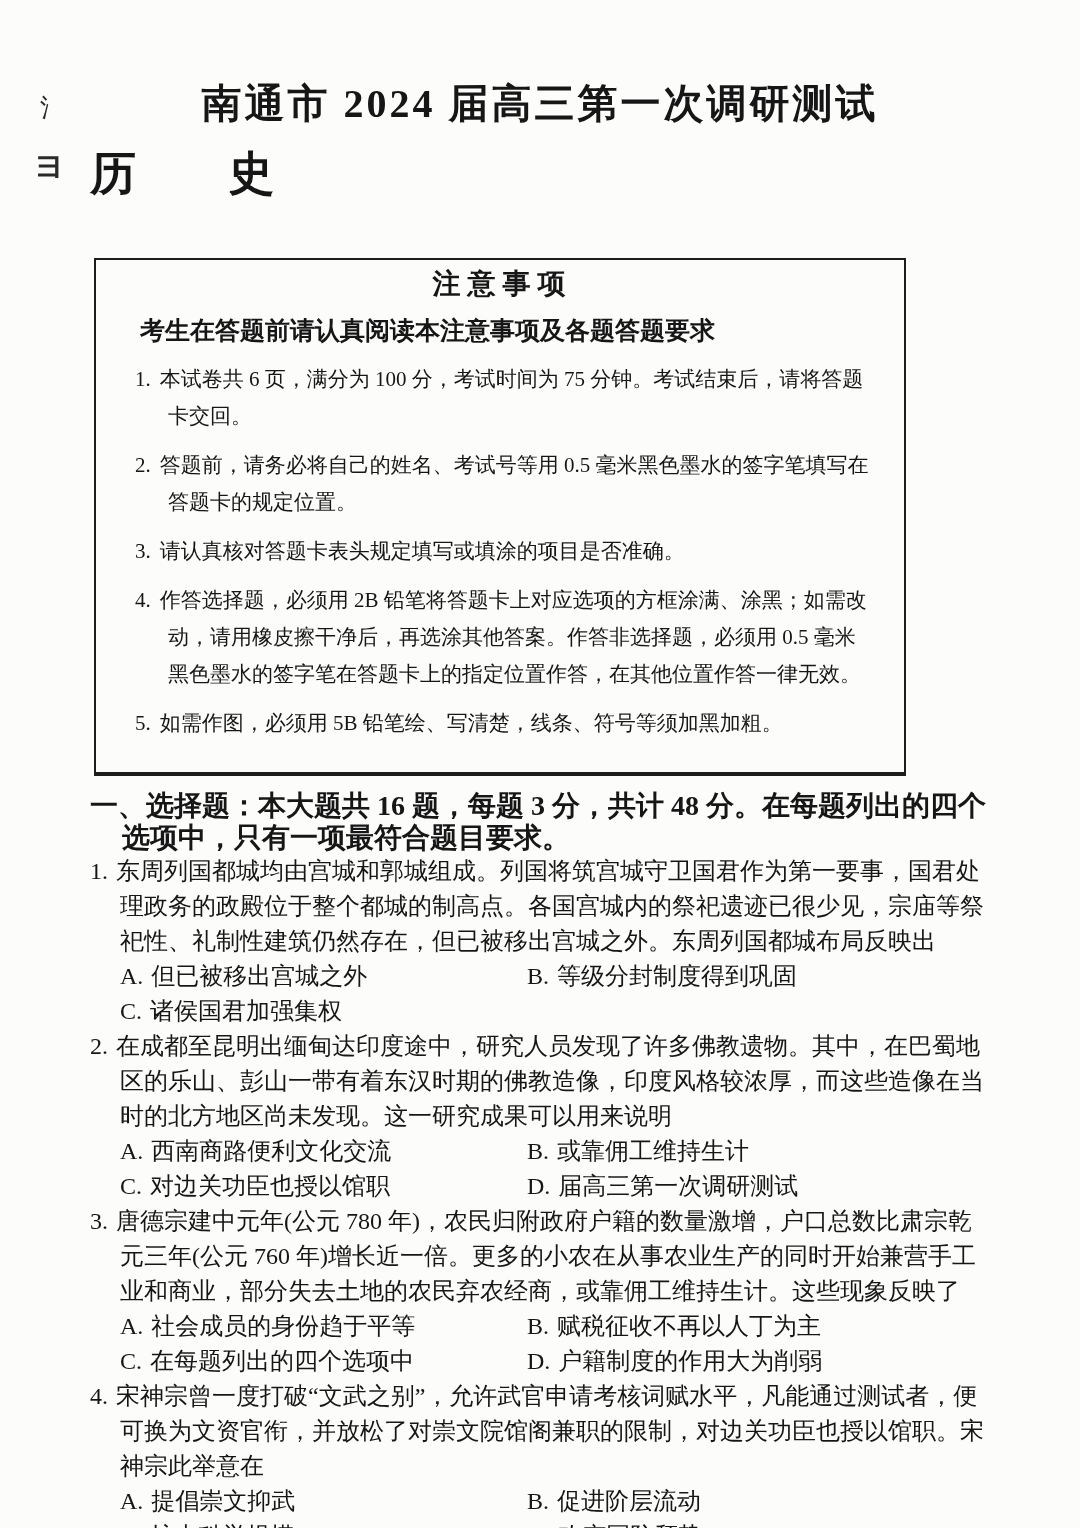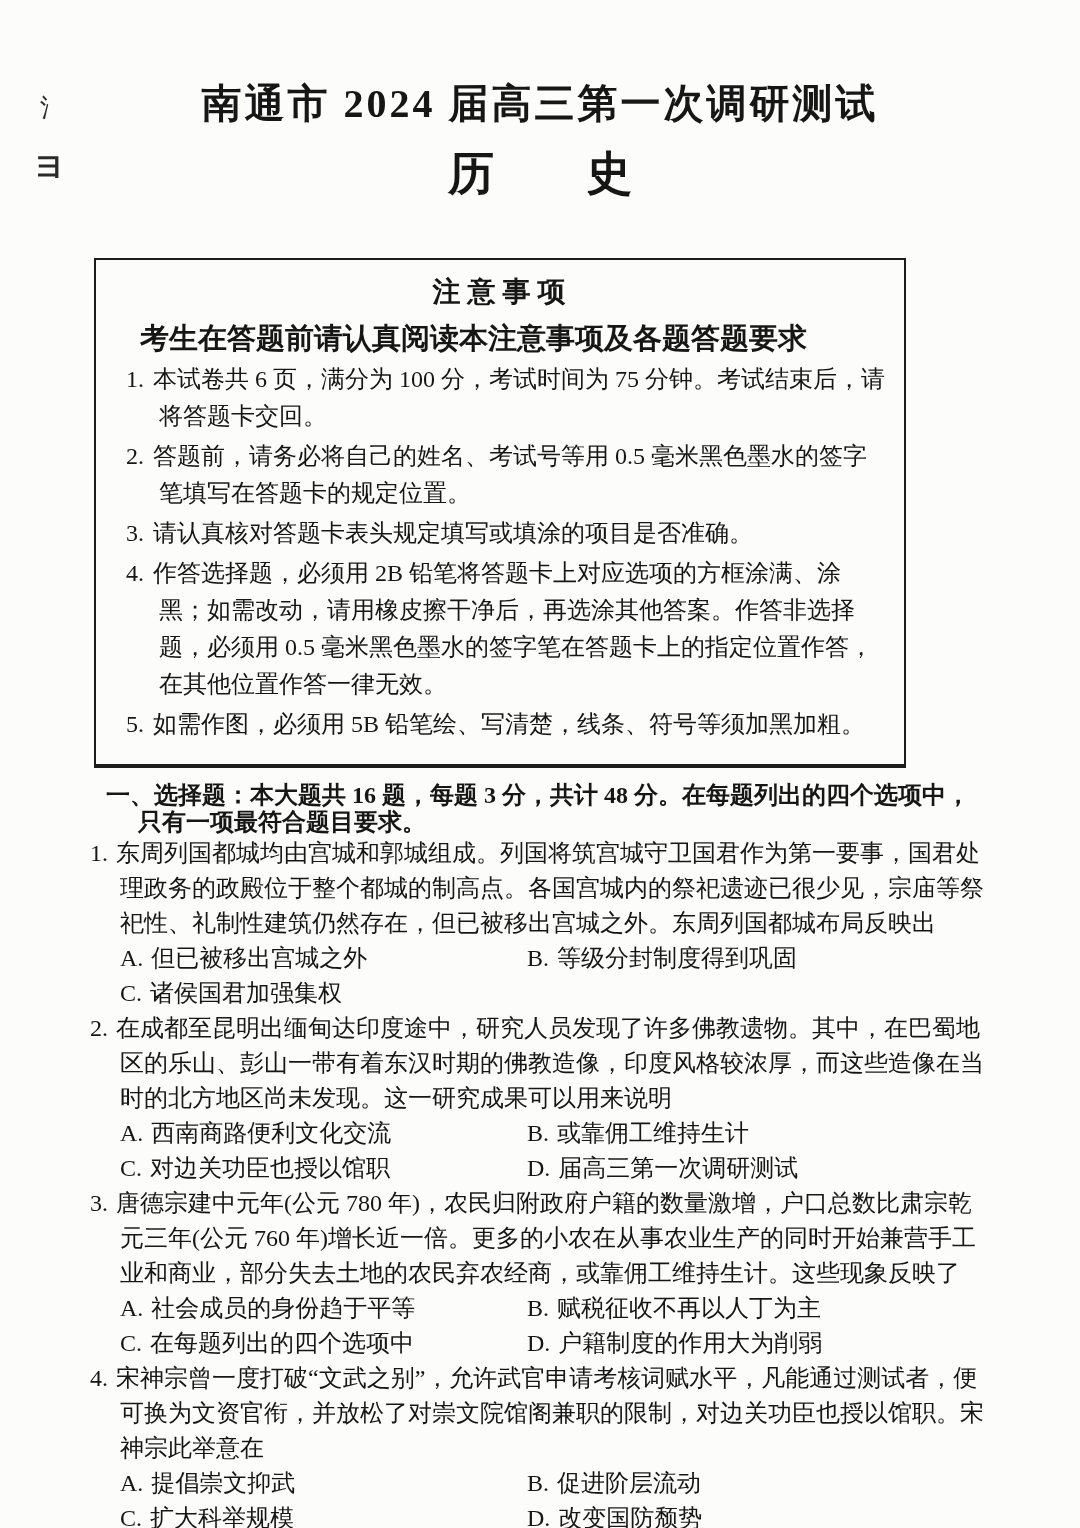--- a/index.html
+++ b/index.html
@@ -17,55 +17,54 @@
   .content{width:900px;margin:0 auto;}
   .title{
     margin:78px 0 0 0;
     text-align:center;
     font-size:40px;font-weight:700;
     letter-spacing:3px;
     line-height:52px;
   }
   .subject{
     margin:14px 0 0 0;
-    text-align:center;
     font-size:46px;font-weight:700;
     line-height:60px;
   }
   .notice-box{
     box-sizing:border-box;
     width:812px;margin:54px 0 0 4px;
     border:2px solid #1d1d1d;
     border-bottom-width:4px;
-    padding:10px 16px 18px 14px;
+    padding:2px 16px 18px 14px;
   }
   .notice-heading{
     text-align:center;
     font-size:28px;font-weight:700;
     line-height:40px;
     margin:2px 0 8px 0;
   }
   .notice-intro{
     margin:0 0 4px 0;
     padding-left:30px;
-    font-size:29px;font-weight:700;
+    font-size:25px;font-weight:700;
     line-height:37px;
   }
   .notice-item{
-    margin:3px;
-    font-size:24px;
+    margin:12px;
+    font-size:21px;
     line-height:37px;
     padding-left:46px;
     text-indent:-33px;
   }
   .notice-item .n{margin-right:9px;}
   .section-heading{
-    margin:14px 0 0 16px;
-    font-size:24px;font-weight:700;
-    line-height:27px;
+    margin:14px 0 0 0;
+    font-size:28px;font-weight:700;
+    line-height:32px;
     padding-left:32px;text-indent:-32px;
   }
   .question{margin:0;}
   .stem{
     margin:0;
     font-size:24px;
     line-height:35px;
     padding-left:30px;text-indent:-30px;
   }
   .stem .qnum{margin-right:8px;}

